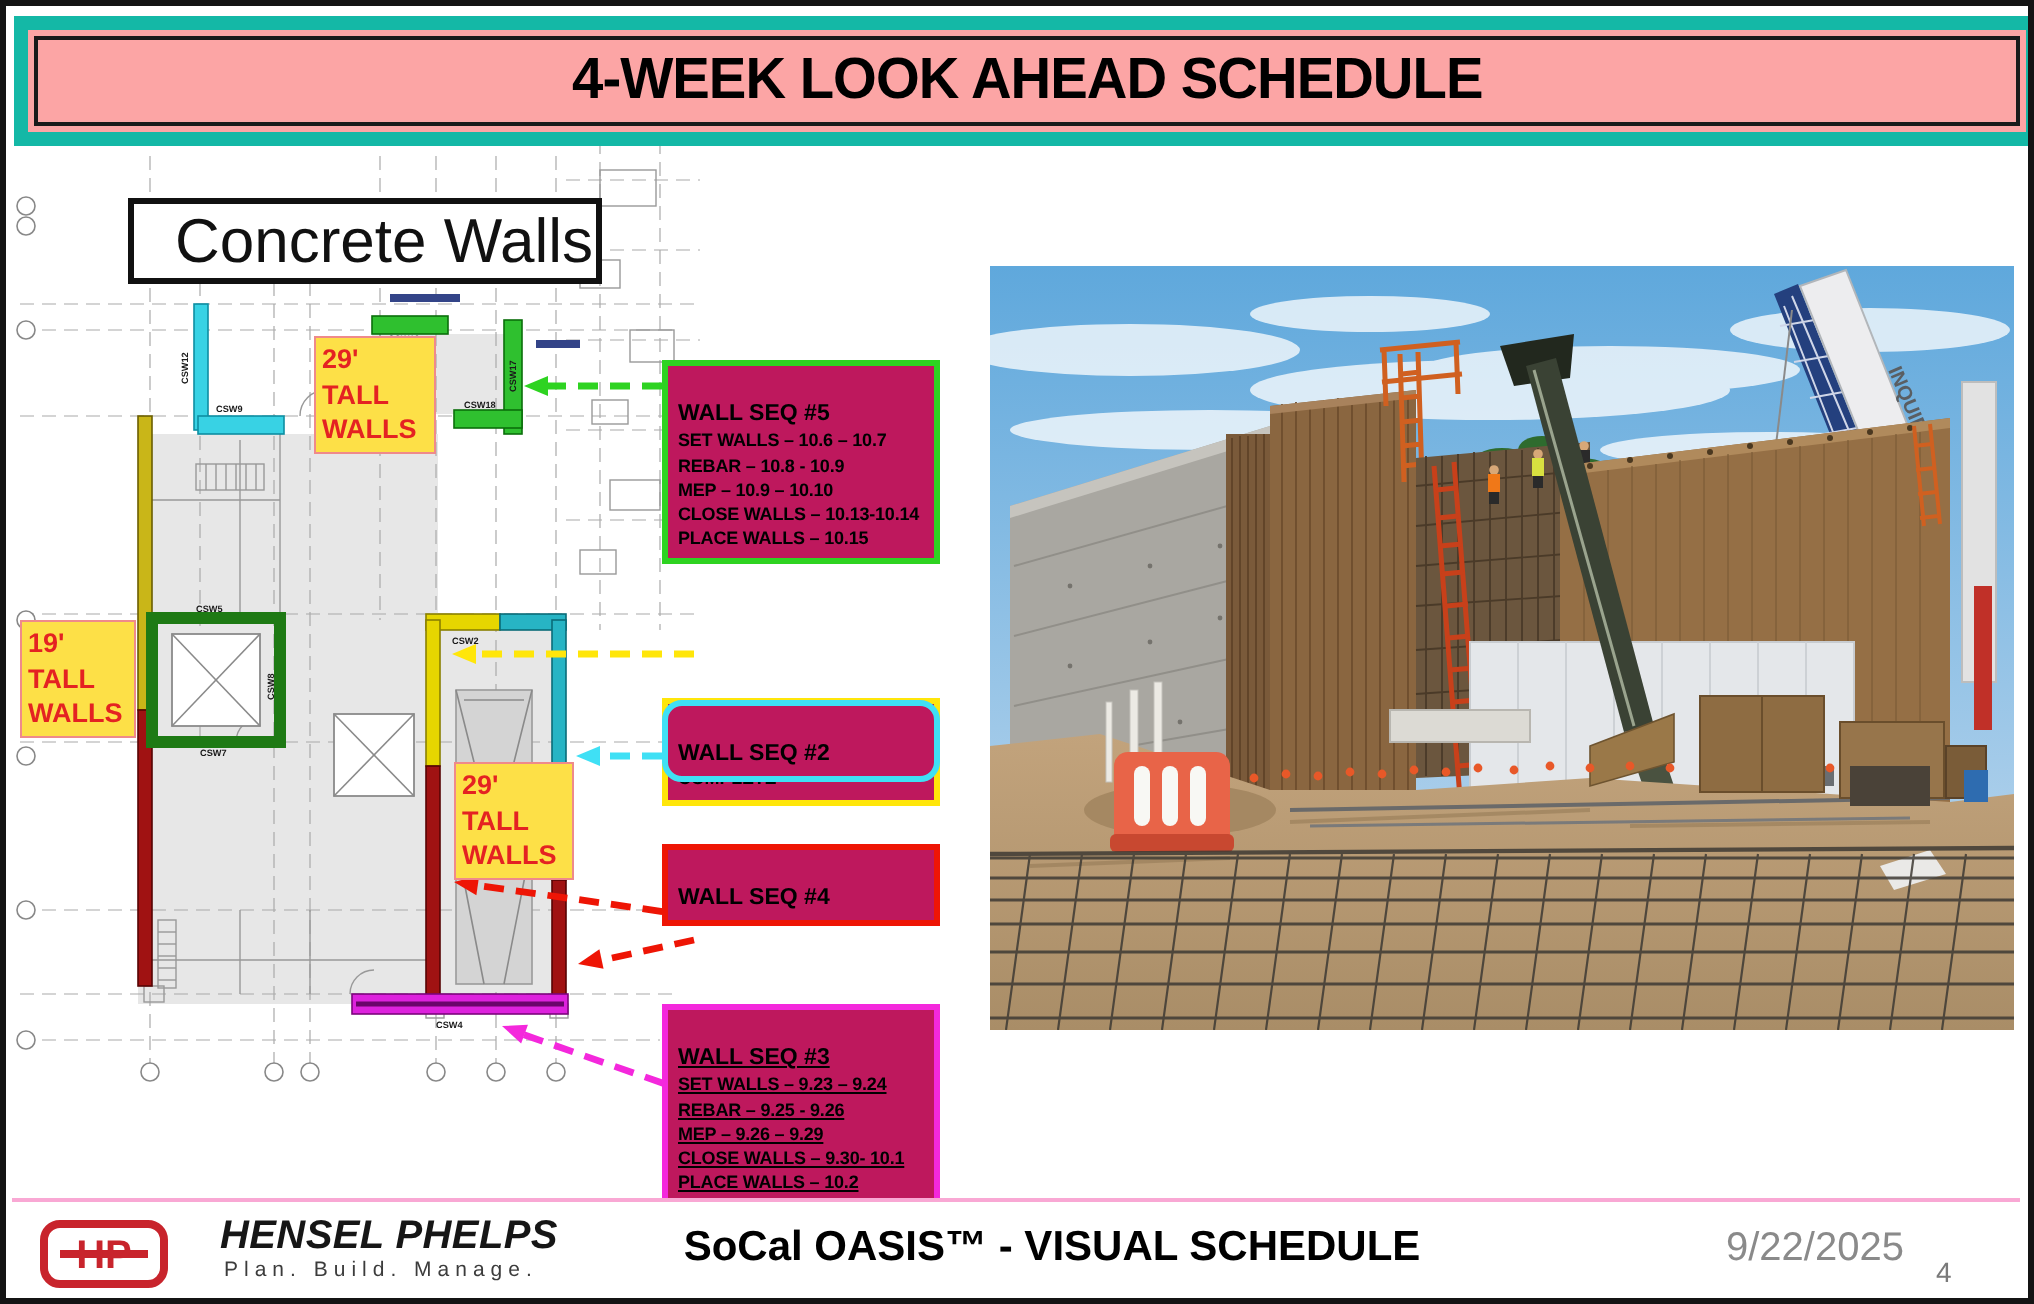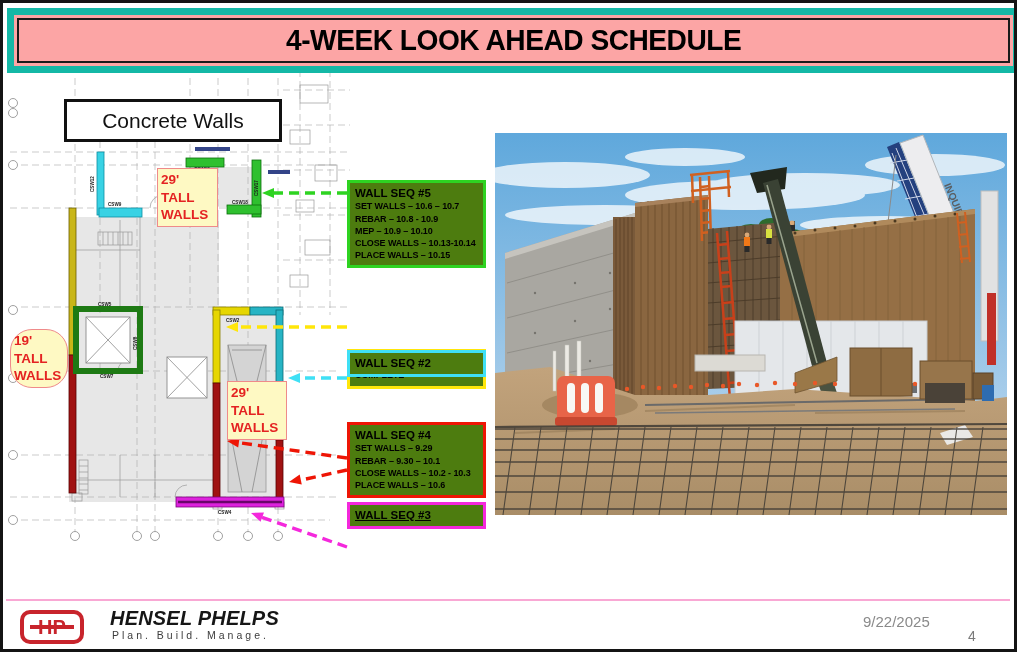--- a/index.html
+++ b/index.html
@@ -9,35 +9,35 @@
   }
   .slide-frame{position:absolute;inset:0;border:3px solid #141414;pointer-events:none;z-index:50;}
 
   
   .title-box{position:absolute;left:7px;top:8px;width:999px;height:51px;background:#fca5a5;border:7px solid #14b8a6;z-index:5;}
   .title-inner{position:absolute;inset:3px;border:2px solid #1a1a1a;display:flex;align-items:center;justify-content:center;}
   .title-text{font-size:29px;font-weight:700;color:#000;letter-spacing:-0.5px;transform:scaleX(0.97);}
 
   
   .plan-heading{position:absolute;left:64px;top:99px;width:212px;height:37px;border:3px solid #111;background:#fff;
-    display:flex;align-items:center;justify-content:center;font-size:21px;color:#111;z-index:6;}
-  .wall-label{position:absolute;background:#fef9c3;border:1px solid #ef8a8a;color:#e42222;
+    display:flex;align-items:center;justify-content:center;font-size:31px;color:#111;z-index:6;padding-left:19px;}
+  .wall-label{position:absolute;background:#fde047;border:1px solid #ef8a8a;color:#e42222;
     font-size:13.5px;font-weight:700;line-height:1.3;padding:2px 3px;z-index:6;}
   .wl-29top{left:157px;top:168px;width:53px;}
-  .wl-19{left:10px;top:329px;width:50px;border-radius:22px;}
+  .wl-19{left:10px;top:310px;width:50px;}
   .wl-29mid{left:227px;top:381px;width:52px;}
 
   
-  .callout{position:absolute;left:347px;width:124px;background:#4d7c0f;border:3px solid #000;
-    padding:3px 4px 4px 5px;z-index:7;}
+  .callout{position:absolute;left:331px;width:124px;background:#be185d;border:3px solid #000;
+    padding:17px 4px 4px 5px;z-index:7;}
   .co-title{font-size:11.5px;font-weight:700;color:#000;line-height:1.25;}
   .co-line{font-size:9px;font-weight:700;color:#000;line-height:1.35;letter-spacing:-0.1px;}
   .co-seq5{top:180px;}
   .co-seq1{top:310px;margin-top:39px;}
-  .co-seq2{top:350px;}
+  .co-seq2{top:350px;border-radius:10px;}
   .co-seq4{top:422px;}
   .co-seq3{top:502px;}
 
   
   #plan-svg{position:absolute;left:0;top:70px;z-index:1;}
   #photo-svg{position:absolute;left:495px;top:133px;z-index:2;}
 
   .cad-dash{stroke:#aaa;stroke-width:0.6;stroke-dasharray:7 4;fill:none;}
   .cad-thin{stroke:#999;stroke-width:0.7;fill:none;}
   .cad-bubble{stroke:#888;stroke-width:0.8;fill:#fff;}
@@ -54,21 +54,21 @@
   .w-magenta{fill:#dd22dd;stroke:#7c067c;stroke-width:0.8;}
   .arrow-line{fill:none;stroke-width:3.4;stroke-dasharray:10 6;}
 
   
   .footer{position:absolute;left:6px;right:7px;top:599px;bottom:4px;background:#fff;border-top:2px solid #f9a8d4;z-index:8;}
   .hp-logo{position:absolute;left:14px;top:9px;width:64px;height:34px;}
   .hp-company{position:absolute;left:104px;top:6px;font-size:20px;font-weight:800;color:#161616;letter-spacing:0.2px;font-style:italic;}
   .hp-tagline{position:absolute;left:106px;top:28px;font-size:10.5px;font-weight:400;color:#3c3c3c;letter-spacing:3px;}
   .footer-title{position:absolute;left:295px;top:11px;width:450px;text-align:center;
     font-size:21px;font-weight:700;color:#000;}
-  .footer-date{position:absolute;left:857px;top:12px;font-size:15px;color:#8a8a8a;}
+  .footer-date{position:absolute;left:857px;top:12px;font-size:20px;color:#8a8a8a;}
   .footer-page{position:absolute;left:962px;top:27px;font-size:14px;color:#7a7a7a;}
 </style>
 </head>
 <body>
 
 <div class="slide-frame"></div>
 
 <div class="title-box">
   <div class="title-inner">
     <span class="title-text">4-WEEK LOOK AHEAD SCHEDULE</span>
@@ -256,29 +256,30 @@
   <div class="co-title">WALL SEQ #1</div>
   <div>
       <div class="co-line">COMPLETE</div>
     </div>
 </div>
 <div class="callout co-seq2" style="border-color: rgb(63, 224, 245);">
   <div class="co-title">WALL SEQ #2</div>
 </div>
 <div class="callout co-seq4" style="border-color: rgb(238, 21, 5);">
   <div class="co-title">WALL SEQ #4</div>
-  <div>
-      <div class="co-line">SET WALLS – 9.29</div>
-      <div class="co-line">REBAR – 9.30 – 10.1</div>
-      <div class="co-line">CLOSE WALLS – 10.2 - 10.3</div>
-      <div class="co-line">PLACE WALLS – 10.6</div>
-    </div>
 </div>
 <div class="callout co-seq3" style="border-color: rgb(244, 40, 220); text-decoration: underline;">
   <div class="co-title">WALL SEQ #3</div>
+  <div>
+      <div class="co-line">SET WALLS – 9.23 – 9.24</div>
+      <div class="co-line">REBAR – 9.25 - 9.26</div>
+      <div class="co-line">MEP – 9.26 – 9.29</div>
+      <div class="co-line">CLOSE WALLS – 9.30- 10.1</div>
+      <div class="co-line">PLACE WALLS – 10.2</div>
+    </div>
 </div>
 
 <svg id="photo-svg" width="512" height="382" viewBox="0 0 512 382">
   <defs>
     <linearGradient id="sky" x1="0" y1="0" x2="0" y2="1">
       <stop offset="0" stop-color="#5fa8dc"></stop>
         <stop offset="0.7" stop-color="#a8cdea"></stop>
         <stop offset="1" stop-color="#d9ebf7"></stop>
     </linearGradient>
     <linearGradient id="dirt" x1="0" y1="0" x2="0" y2="1">
@@ -479,15 +480,16 @@
 </svg>
 
 <div class="footer">
   <svg class="hp-logo" viewBox="0 0 64 34">
     <rect x="2" y="2" width="60" height="30" rx="8" fill="none" stroke="#c8242c" stroke-width="4"></rect>
     <line x1="10" y1="17" x2="54" y2="17" stroke="#c8242c" stroke-width="4"></line>
     <text x="32" y="24" text-anchor="middle" font-size="20" font-weight="800" fill="#c8242c">HP</text>
   </svg>
   <div class="hp-company">HENSEL PHELPS</div>
   <div class="hp-tagline">Plan. Build. Manage.</div>
+  <div class="footer-title">SoCal OASIS™ - VISUAL SCHEDULE</div>
   <div class="footer-date">9/22/2025</div>
   <div class="footer-page">4</div>
 </div>
 
 </body></html>

